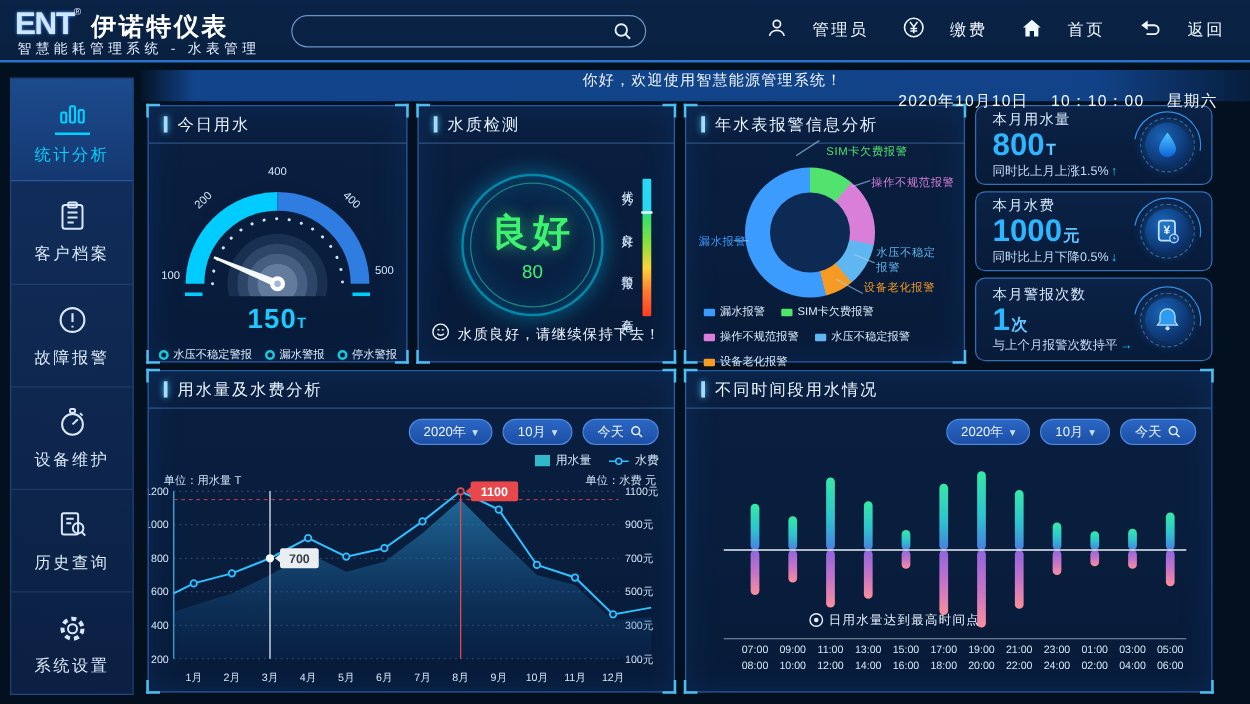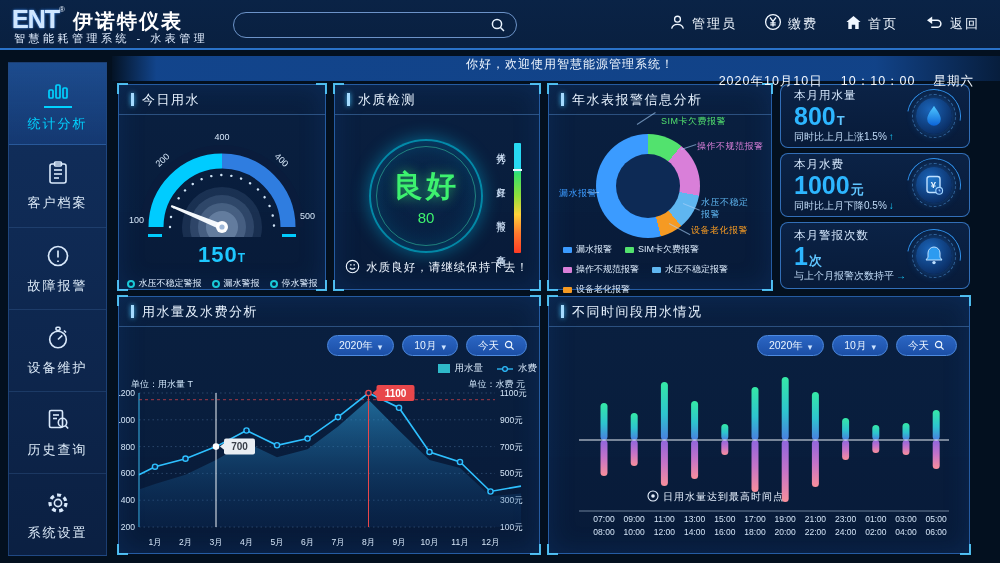--- a/index.html
+++ b/index.html
@@ -21,21 +21,21 @@
   .top { position:absolute; left:0; top:0; right:0; height:50px; background:linear-gradient(180deg,#0a2346,#092040); border-bottom:2px solid #2a72c8; z-index:5; }
   .logo-row { position:absolute; left:12px; top:5px; display:flex; align-items:flex-start; }
   .ent { font-size:25px; font-weight:900; letter-spacing:-1px; color:#cfe6ff; text-shadow:0 0 3px #2f7de0, 0 0 1px #fff; }
   .reg { font-size:8px; vertical-align:top; color:#e8f2ff; }
   .brand { font-size:20px; font-weight:bold; color:#ffffff; margin-left:8px; margin-top:3px; letter-spacing:2px; }
   .subtitle { position:absolute; left:14px; top:31px; font-size:11px; color:#e2eeff; letter-spacing:3.5px; white-space:nowrap; }
   .search { position:absolute; left:233px; top:12px; width:284px; height:26px; border:1px solid #6c93c8; border-radius:14px; display:flex; align-items:center; }
   .search input { flex:1; height:100%; background:transparent; border:none; outline:none; color:#eaf4ff; font-size:12px; padding:0 12px; }
   .search .mag { margin-right:10px; display:flex; }
   .nav { position:absolute; right:20px; top:13px; display:flex; gap:27px; }
-  .nav-item { display:flex; align-items:center; gap:6px; font-size:13px; color:#f0f7ff; cursor:pointer; letter-spacing:2px;justify-content:center; }
+  .nav-item { display:flex; align-items:center; gap:20px; font-size:13px; color:#f0f7ff; cursor:pointer; letter-spacing:2px;justify-content:center; }
   
   .welcome { position:absolute; left:112px; right:0; top:56px; height:25px; display:flex; align-items:center; z-index:4;
     background:linear-gradient(90deg, rgba(20,75,155,.05) 0%, rgba(23,86,176,.75) 5%, rgba(23,86,176,.72) 86%, rgba(18,70,150,.25) 100%);flex-direction:column; }
   .greeting { margin-left:28px; font-size:12px; letter-spacing:1px; color:#eef6ff; }
   .datetime { margin-left:auto; margin-right:26px; font-size:12.5px; color:#f2f8ff; display:flex; gap:18px; letter-spacing:1px; }
   
   .sidebar { position:absolute; left:8px; top:62px; width:99px; height:494px; z-index:4;
     background:linear-gradient(180deg, rgba(19,50,100,.9), rgba(12,33,70,.9));
     border:1px solid rgba(60,120,200,.35); }
   .side-item { height:82.3px; display:flex; flex-direction:column; align-items:center; justify-content:center; cursor:pointer; border-bottom:1px solid rgba(100,155,220,.18); }
@@ -121,21 +121,21 @@
   .co { position:absolute; font-size:9px; letter-spacing:.5px; line-height:1.3; }
   .cl { position:absolute; height:1px; background:rgba(170,210,250,.6); transform-origin:left center; }
   .d-legend { position:absolute; left:14px; top:158px; display:flex; flex-wrap:wrap; column-gap:13px; row-gap:7px; width:200px; }
   .d-legend .it { display:flex; align-items:center; gap:4px; font-size:9px; color:#dcebfb; cursor:pointer; }
   .d-legend .sw { width:9px; height:6px; border-radius:1px; }
   
   .filters { position:absolute; top:38px; right:12px; display:flex; gap:8px; z-index:2; }
   .pill { display:flex; align-items:center; gap:5px; height:21px; padding:0 11px; border-radius:11px; cursor:pointer;
     background:linear-gradient(180deg,#2b66c4,#1c4fa6); border:1px solid #4d8ae0; font-size:10.5px; color:#eaf4ff; }
   .caret::after { content:"▾"; font-size:9px; color:#cfe4ff; }
-  .c-legend { position:absolute; top:65px; right:2px; display:flex; gap:14px; align-items:flex-end; }
+  .c-legend { position:absolute; top:65px; right:12px; display:flex; gap:14px; align-items:flex-end; }
   .c-legend .it { display:flex; align-items:center; gap:5px; font-size:9.5px; color:#dcebfb; cursor:pointer; }
   .c-legend .sq { width:12px; height:9px; background:#2fb9c9; }
   .unit { position:absolute; top:81px; font-size:9px; color:#cfe4f8; }
   .unit.l { left:12px; } .unit.r { right:14px; }
   #usageChart { position:absolute; left:0; top:88px; width:422px; height:166px; }
   #timeChart  { position:absolute; left:0; top:64px; width:422px; height:192px; }
   text.tick { fill:#d5e6f8; font-size:8.5px; font-family:"Liberation Sans","DejaVu Sans",sans-serif; }
   text.tt { fill:#3a4049; font-size:10px; font-weight:bold; }
   text.tt.red { fill:#ffffff; }
   text.ann { fill:#e8f2ff; font-size:10px; letter-spacing:1px; }

